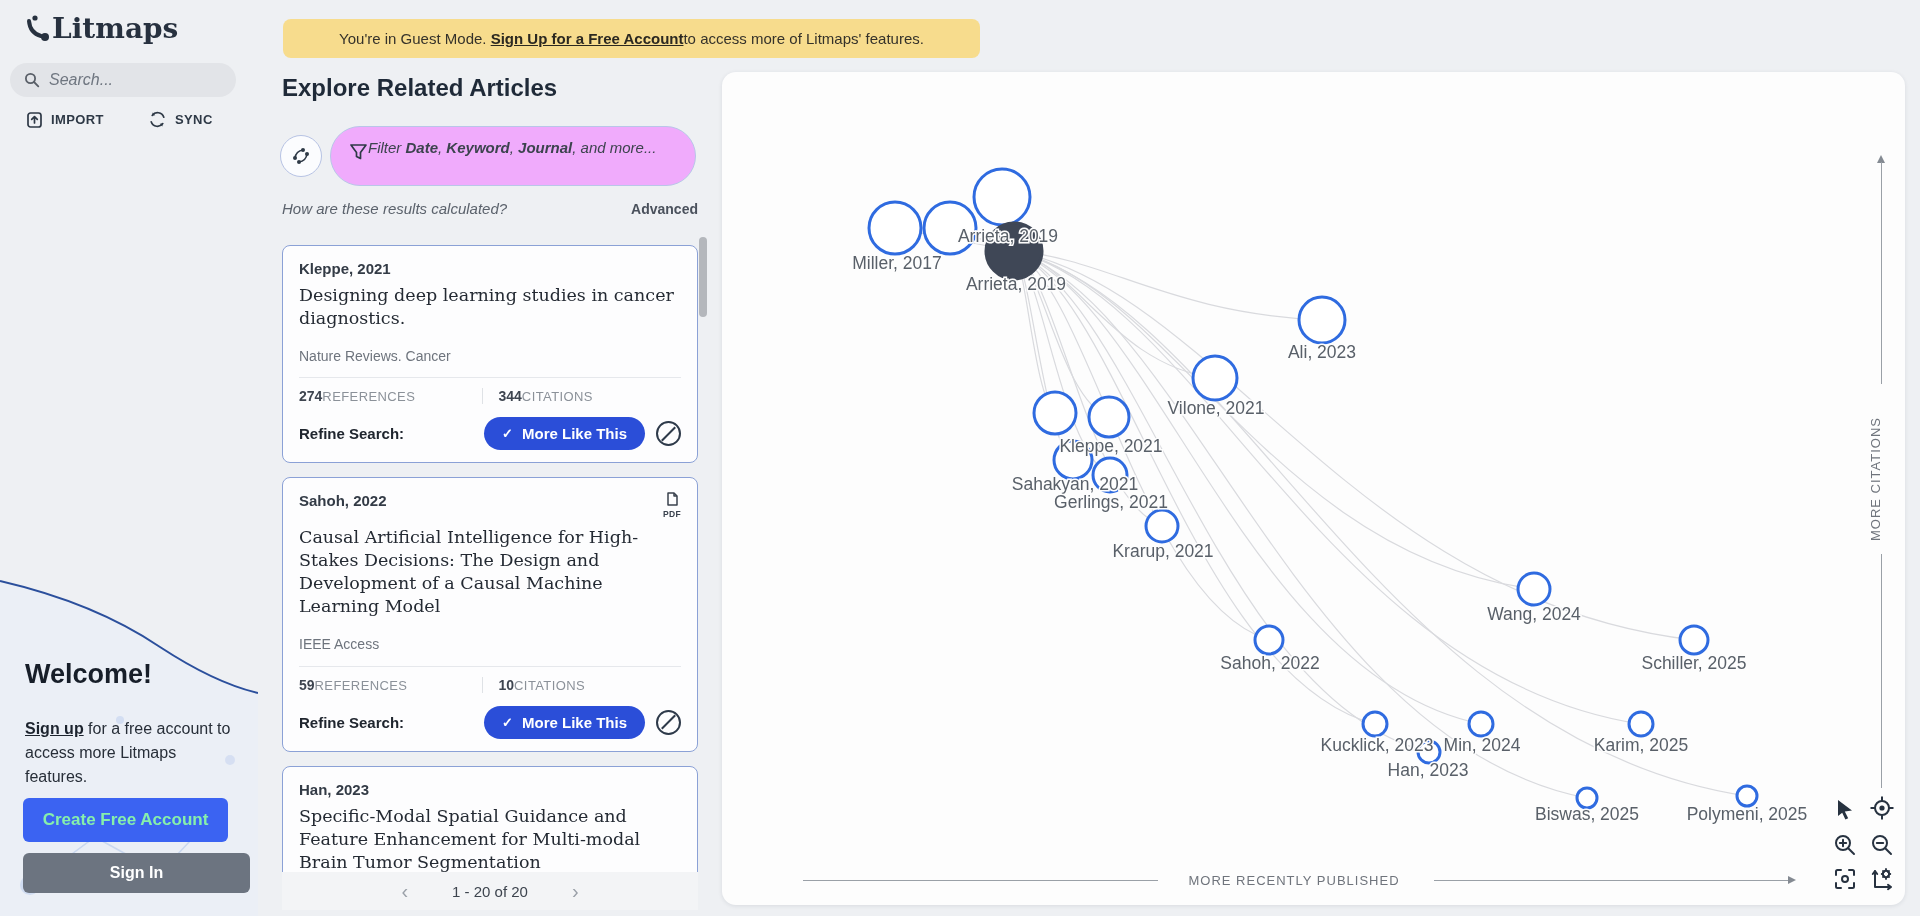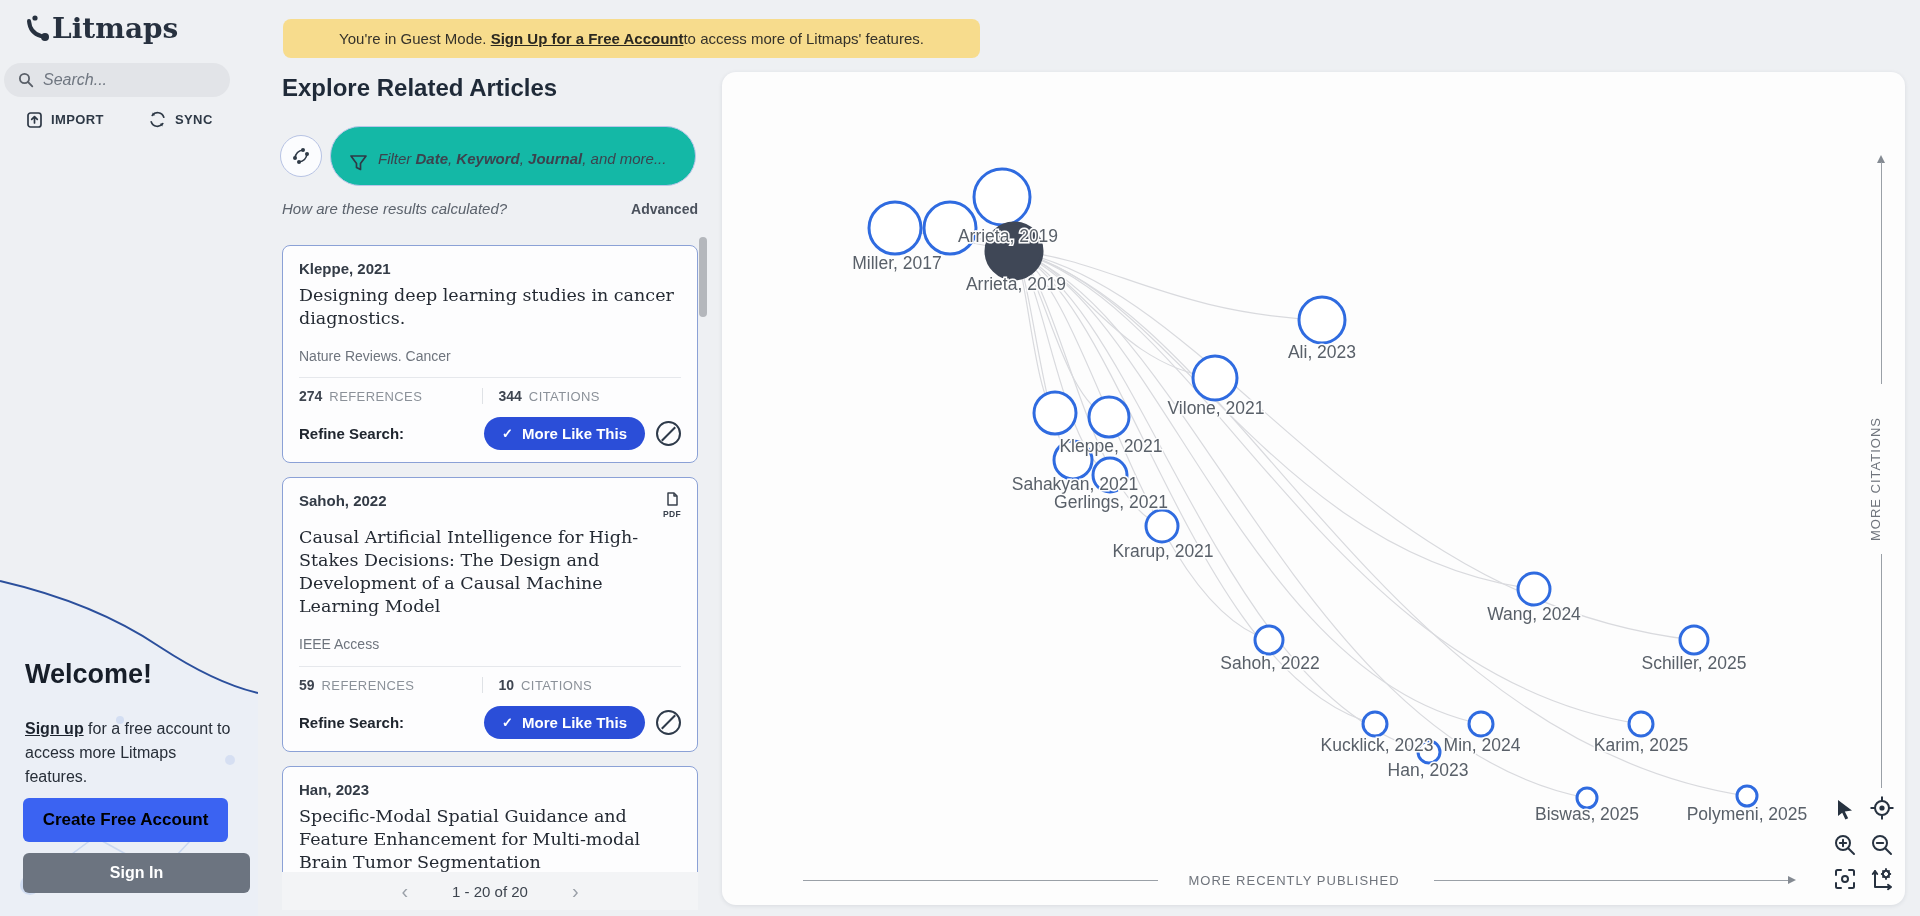--- a/index.html
+++ b/index.html
@@ -2,49 +2,49 @@
 <html><head>
 <meta charset="utf-8">
 <style>
   * { margin:0; padding:0; box-sizing:border-box; }
   html,body { width:1920px; height:916px; overflow:hidden; }
   body { font-family:"Liberation Sans", sans-serif; background:#eef0f3; position:relative; color:#232a35; }
 
   
   .logo { position:absolute; left:20px; top:12px; display:flex; align-items:center; }
   .logo-text { font-family:"DejaVu Serif", serif; font-weight:700; font-size:28px; color:#27313f; }
-  .search-pill { position:absolute; left:4px; top:63px; width:226px; height:34px; background:#e2e4e8; border-radius:17px; display:flex; align-items:center; gap:9px; padding:0 14px; cursor:text; }
+  .search-pill { position:absolute; left:10px; top:63px; width:226px; height:34px; background:#e2e4e8; border-radius:17px; display:flex; align-items:center; gap:9px; padding:0 14px; cursor:text; }
   .search-pill .ph { font-style:italic; color:#6f7680; font-size:16px; }
   .rail-actions { position:absolute; left:26px; top:110px; display:flex; gap:44px; }
   .rail-btn { display:flex; align-items:center; gap:8px; font-size:13px; font-weight:600; letter-spacing:.4px; color:#2e3946; cursor:pointer; }
 
   
   .banner { position:absolute; left:283px; top:19px; width:697px; height:39px; background:#f7dc8d; border-radius:8px; display:flex; align-items:center; justify-content:center; font-size:15px; color:#35322a; white-space:nowrap; }
   .banner a { color:#2b2820; font-weight:700; text-decoration:underline; cursor:pointer; }
 
   
   .explore-h { position:absolute; left:282px; top:74px; font-size:24px; font-weight:700; color:#1f2a38; }
   .net-btn { position:absolute; left:280px; top:135px; width:42px; height:42px; border-radius:50%; border:1px solid #b7c3e4; background:#fbfcfe; display:flex; align-items:center; justify-content:center; cursor:pointer; }
-  .filter-box { position:absolute; left:330px; top:126px; width:366px; height:60px; background:#14b8a6; border:1.5px solid #b9c6e8; border-radius:30px; display:flex; align-items:flex-start; gap:10px; padding:20px 18px; cursor:text; }
+  .filter-box { position:absolute; left:330px; top:126px; width:366px; height:60px; background:#f0abfc; border:1.5px solid #b9c6e8; border-radius:30px; display:flex; align-items:flex-start; padding:9px 18px; cursor:text; }
   .filter-text { font-style:italic; font-size:15px; color:#3c434e; line-height:1.35; padding-top:2px; }
   .filter-text b { font-weight:700; }
   .how-row { position:absolute; left:282px; top:200px; width:416px; display:flex; justify-content:space-between; align-items:center; }
   .how-link { font-style:italic; font-size:15px; color:#5b626c; cursor:pointer; }
   .adv-link { font-size:14px; font-weight:600; color:#4a515c; cursor:pointer; }
 
   .cards-clip { position:absolute; left:282px; top:232px; width:430px; height:640px; overflow:hidden; }
   .card { width:416px; background:#fdfdfe; border:1px solid #8ba1d6; border-radius:8px; padding:14px 16px 12px; cursor:pointer; }
   .card + .card { margin-top:14px; }
   .card:first-child { margin-top:13px; }
   .card-head { display:flex; justify-content:space-between; align-items:flex-start; }
   .card-author { font-size:15px; font-weight:700; color:#333b46; }
   .card-title { font-family:"DejaVu Serif", serif; font-size:17.5px; color:#242a33; line-height:1.32; margin-top:7px; }
   .card-venue { font-size:14px; color:#6e747d; margin-top:16px; line-height:1.45; }
   .stats { display:flex; border-top:1px solid #e6e8ec; margin-top:11px; padding-top:10px; }
-  .stat { flex:1; display:flex; gap:7px; align-items:baseline; }
+  .stat { flex:1; display:flex; align-items:baseline; }
   .stat + .stat { border-left:1px solid #dfe2e6; padding-left:16px; }
   .stat .num { font-size:14px; font-weight:700; color:#3e4550; }
   .stat .lbl { font-size:13px; color:#8b9199; letter-spacing:.4px; }
   .refine { display:flex; align-items:center; margin-top:13px; }
   .refine-lbl { font-size:15px; font-weight:700; color:#20262f; flex:1; }
   .mlt-btn { background:#2b4ed8; color:#fff; border:none; border-radius:17px; height:33px; padding:0 18px; font-size:15px; font-weight:700; display:flex; align-items:center; gap:9px; cursor:pointer; font-family:inherit; }
   .mlt-btn .chk { font-size:13px; }
   .slash-ic { width:25px; height:25px; border:2px solid #2e3a4a; border-radius:50%; margin-left:11px; position:relative; cursor:pointer; flex:none; }
   .slash-ic::after { content:""; position:absolute; left:1px; top:9.5px; width:19px; height:2px; background:#2e3a4a; transform:rotate(-45deg); }
   .pdf-ic { text-align:center; color:#3a424e; cursor:pointer; line-height:1; }
@@ -54,21 +54,21 @@
 
   .pager { position:absolute; left:282px; top:872px; width:416px; height:38px; background:rgba(242,243,246,.95); display:flex; align-items:center; justify-content:center; gap:44px; }
   .pager .arrow { font-size:20px; color:#9aa0a8; cursor:pointer; }
   .pager .count { font-size:15px; color:#3d444e; }
 
   
   .welcome { position:absolute; left:0; top:555px; width:258px; height:361px; }
   .welcome h2 { position:absolute; left:25px; top:104px; font-size:27px; font-weight:700; color:#171e29; }
   .welcome p { position:absolute; left:25px; top:162px; width:210px; font-size:16px; line-height:1.5; color:#272e38; }
   .welcome p a { font-weight:700; text-decoration:underline; color:#1c232e; cursor:pointer; }
-  .btn-create { position:absolute; left:23px; top:243px; width:205px; height:44px; background:#3b63f2; border:none; border-radius:6px; color:#000000; font-size:17px; font-weight:700; cursor:pointer; font-family:inherit; }
+  .btn-create { position:absolute; left:23px; top:243px; width:205px; height:44px; background:#3b63f2; border:none; border-radius:6px; color:#86efac; font-size:17px; font-weight:700; cursor:pointer; font-family:inherit; }
   .btn-signin { position:absolute; left:23px; top:298px; width:227px; height:40px; background:#6c7480; border:none; border-radius:6px; color:#fff; font-size:16px; font-weight:700; cursor:pointer; font-family:inherit; }
 
   
   .graph-panel { position:absolute; left:722px; top:72px; width:1183px; height:833px; background:#fdfdfd; border-radius:14px; box-shadow:0 1px 4px rgba(30,40,60,.10); }
   #graph-svg { position:absolute; left:0; top:0; }
   .edge { fill:none; stroke:#d9dade; stroke-width:1.2; }
   .node { fill:#ffffff; stroke:#2f6be0; stroke-width:3; cursor:pointer; }
   .node.selected { fill:#3f4756; stroke:#3f4756; }
   .node-label { font-family:"Liberation Sans",sans-serif; font-size:17.5px; fill:#596069; text-anchor:middle; paint-order:stroke; stroke:#fdfdfd; stroke-width:3px; }
 

